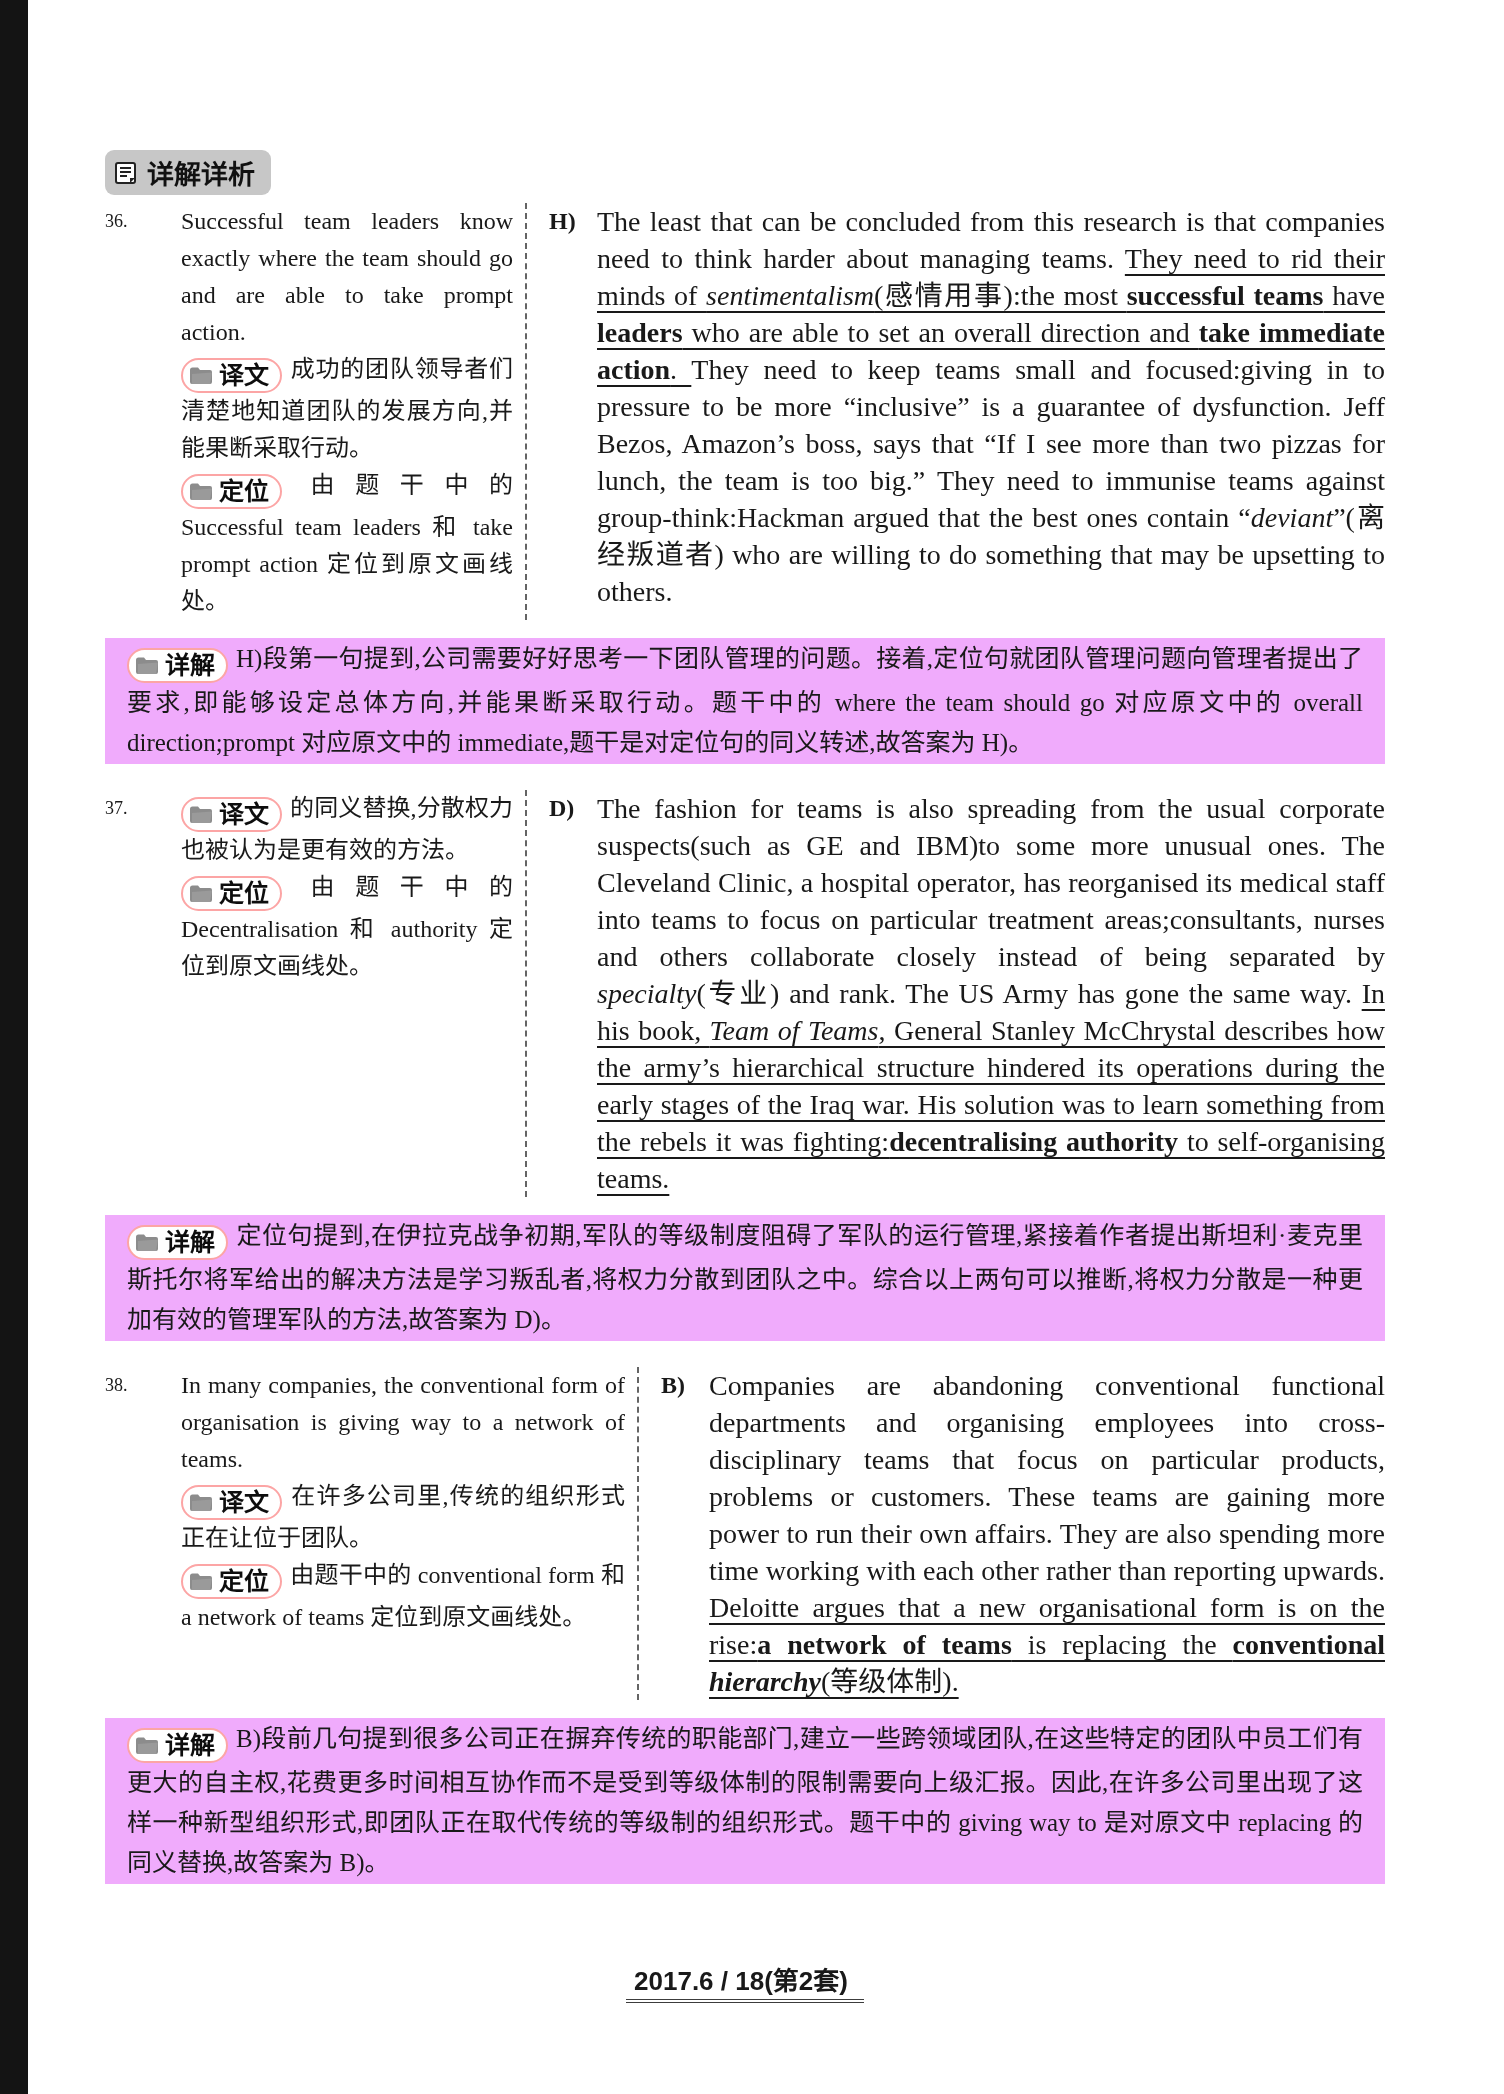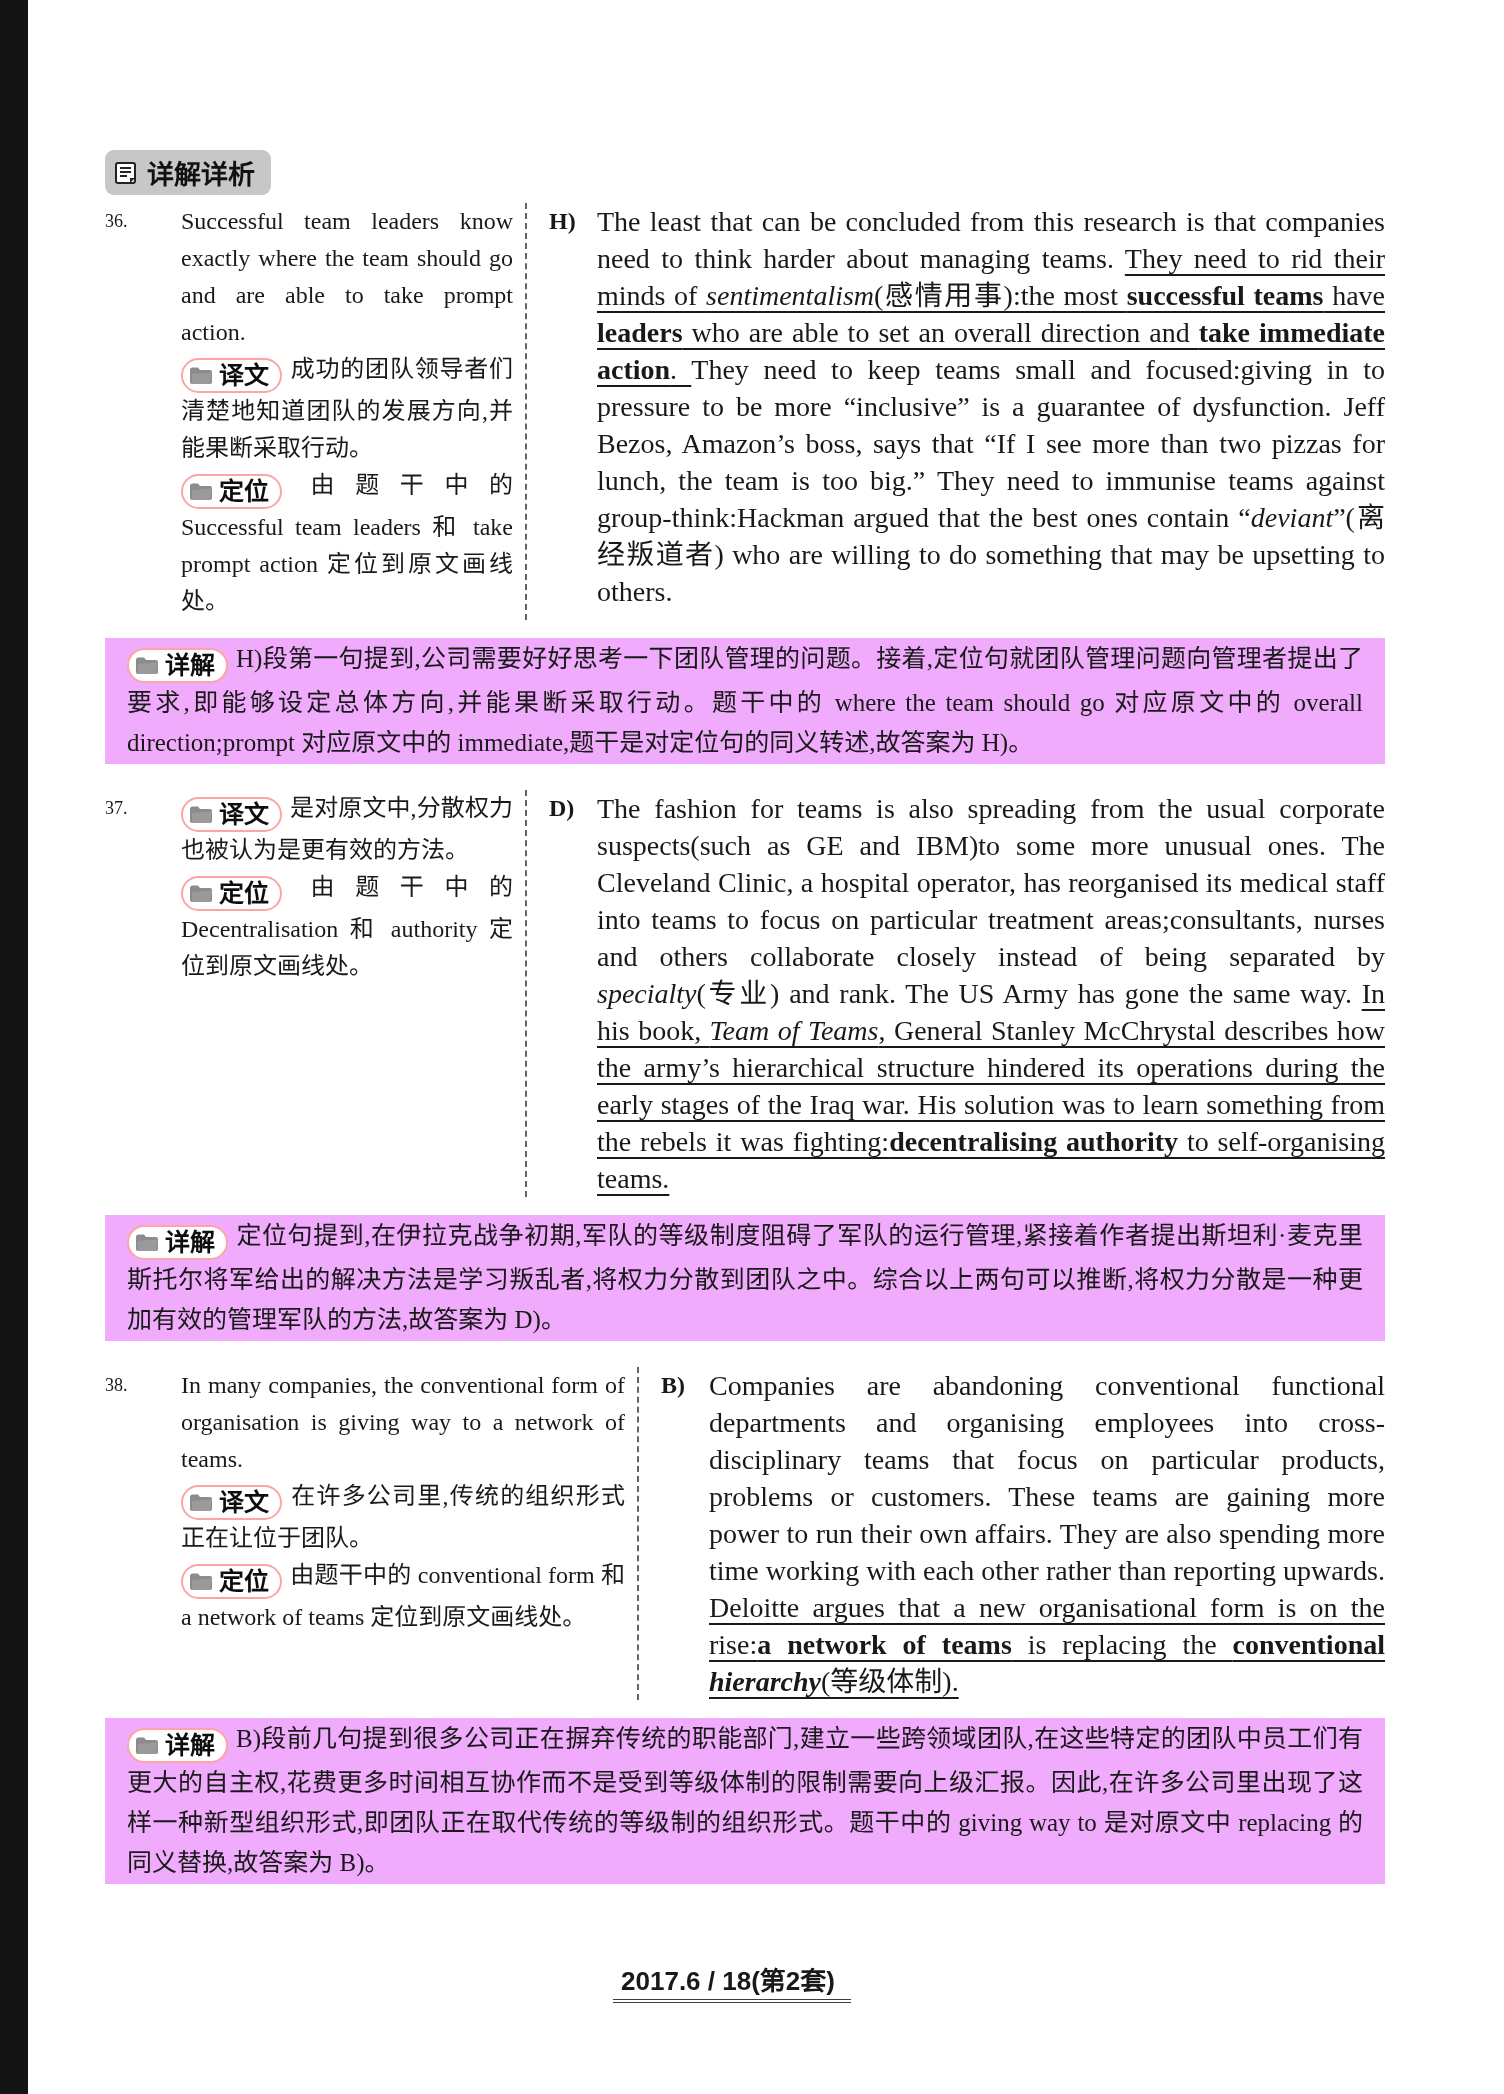--- a/index.html
+++ b/index.html
@@ -39,21 +39,21 @@
   
   .explain{background:#f0abfc;margin-top:18px;padding:1px 22px;}
   .explain p{margin:0;text-align:justify;font-size:25px;line-height:40px;}
 
   .u{text-decoration:underline;text-decoration-thickness:2px;text-underline-offset:6px;}
   .b{font-weight:bold;}
   .i{font-style:italic;}
 
   .gap24{margin-top:26px;}
 
-  .footer{position:absolute;top:1960px;left:92px;width:1280px;text-align:center;
+  .footer{position:absolute;top:1960px;left:105px;width:1280px;text-align:center;
     font-family:"Liberation Sans","DejaVu Sans",sans-serif;font-weight:bold;font-size:26px;}
   .footer span{border-bottom:4px double #3c3c3c;padding:0 16px 3px 8px;}
 </style>
 </head>
 <body>
 
 <div class="spine"></div>
 
 <div class="content">
 
@@ -112,21 +112,21 @@
   <section class="qa gap24">
     <div class="q-col">
       <div class="q-num">37.</div>
       <div class="q-body">
         <p><span class="badge">
               <svg width="24" height="19" viewBox="0 0 24 19">
                 <path d="M1 4 Q1 1.5 3.5 1.5 L9 1.5 L11 4 L21 4 Q23 4 23 6 L23 16 Q23 18 21 18 L3 18 Q1 18 1 16 Z" fill="#8c8c8c"></path>
                 <path d="M3 8 L23 6.5 L21 18 L3 18 Z" fill="#9a9a9a"></path>
               </svg>
               <span>译文</span>
-            </span><span>是对原文中,分散权力也被认为是更有效的方法。</span></p>
+            </span><span>的同义替换,分散权力也被认为是更有效的方法。</span></p>
         <p><span class="badge">
               <svg width="24" height="19" viewBox="0 0 24 19">
                 <path d="M1 4 Q1 1.5 3.5 1.5 L9 1.5 L11 4 L21 4 Q23 4 23 6 L23 16 Q23 18 21 18 L3 18 Q1 18 1 16 Z" fill="#8c8c8c"></path>
                 <path d="M3 8 L23 6.5 L21 18 L3 18 Z" fill="#9a9a9a"></path>
               </svg>
               <span>定位</span>
             </span><span>由题干中的 Decentralisation 和 authority 定位到原文画线处。</span></p>
       </div>
     </div>
     <div class="a-col">

